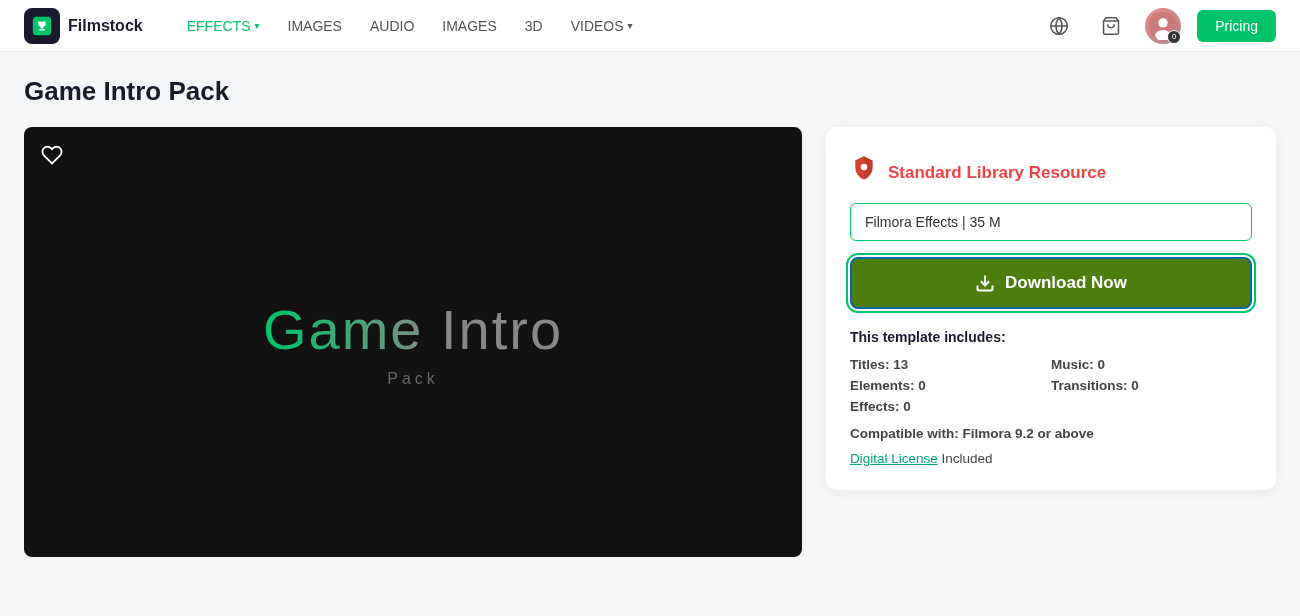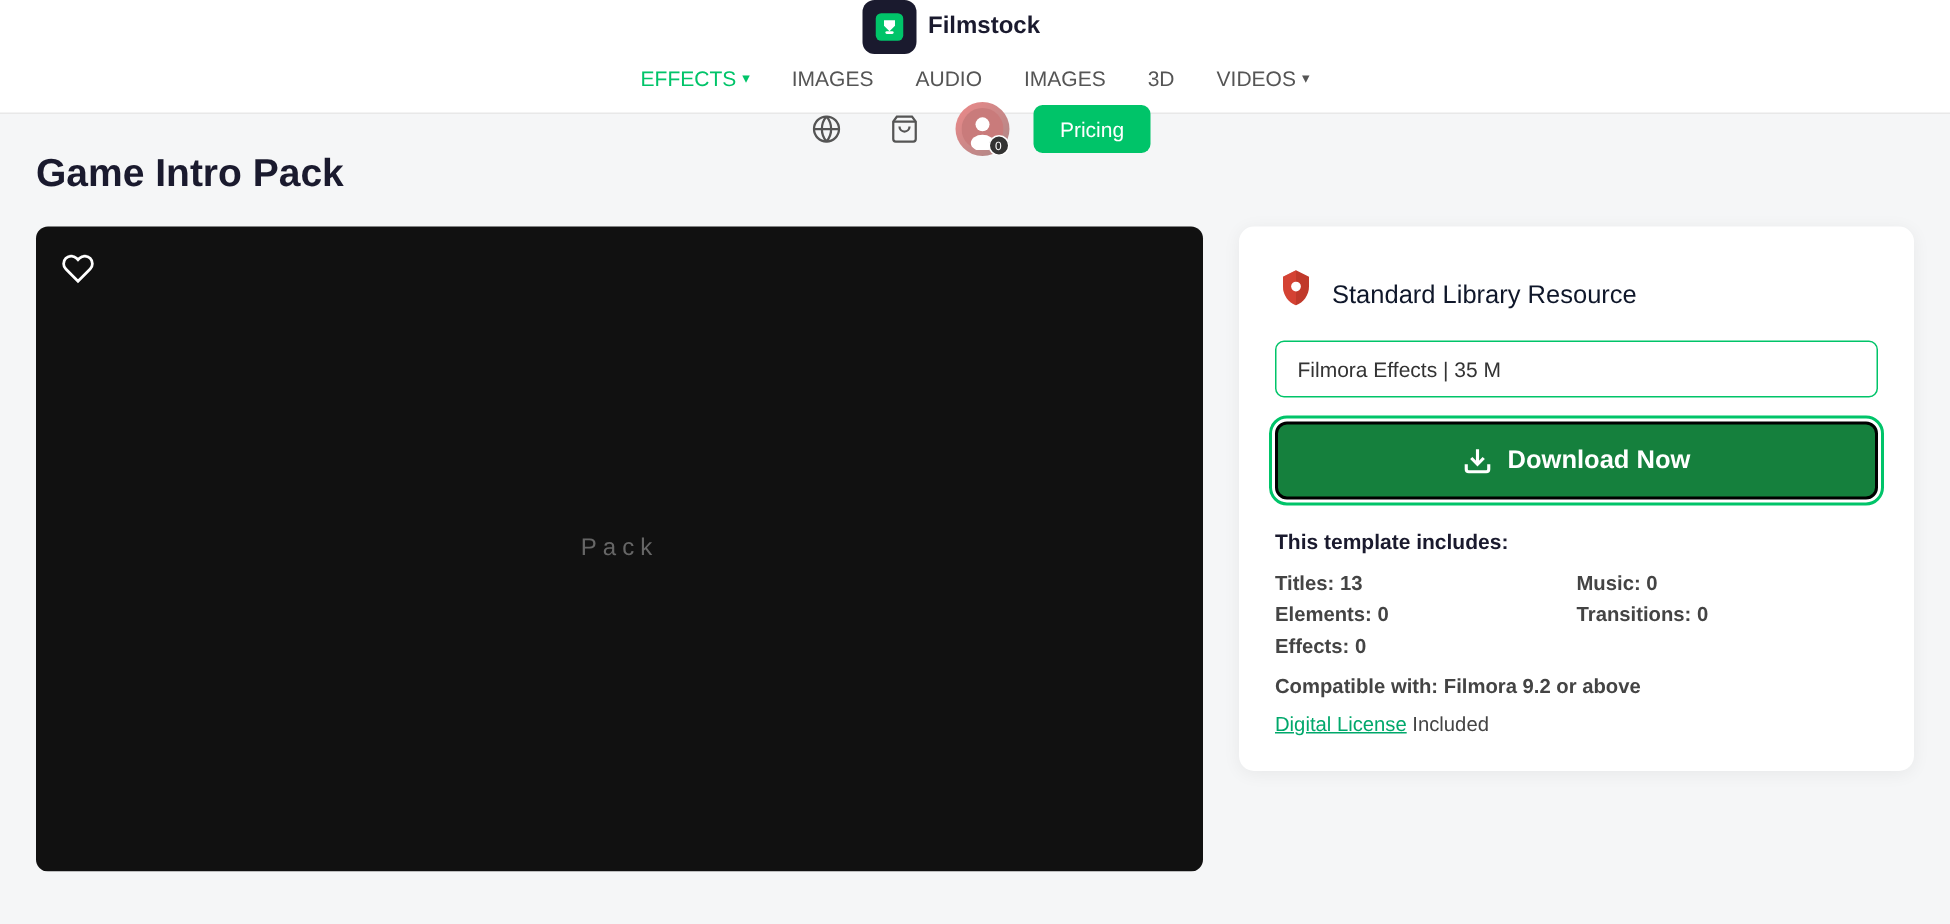--- a/index.html
+++ b/index.html
@@ -1,22 +1,22 @@
 <!DOCTYPE html>
 <html><head>
   <meta charset="utf-8">
   <style>
     * { box-sizing: border-box; margin: 0; padding: 0; }
     body { font-family: -apple-system, BlinkMacSystemFont, 'Segoe UI', sans-serif; background: #f5f6f7; color: #333; }
 
     
     .header {
       display: flex; align-items: center; background: #fff;
-      padding: 0 24px; height: 76px; border-bottom: 1px solid #e8e8e8;
-      position: relative; z-index: 10; flex-direction: column;
+      padding: 0 24px; height: 52px; border-bottom: 1px solid #e8e8e8;
+      position: relative; z-index: 10;
     }
     .logo-area { display: flex; align-items: center; gap: 8px; margin-right: 32px; }
     .logo-icon {
       width: 36px; height: 36px; background: #1a1a2e; border-radius: 8px;
       display: flex; align-items: center; justify-content: center;
     }
     .logo-icon svg { width: 22px; height: 22px; }
     .logo-text { font-size: 16px; font-weight: 600; color: #1a1a2e; }
     .nav { display: flex; align-items: flex-start; gap: 4px; flex: 1; }
     .nav-item {
@@ -85,29 +85,29 @@
     .sidebar-panel {
       flex: 1; background: #fff; border-radius: 10px; padding: 24px;
       box-shadow: 0 2px 12px rgba(0,0,0,0.06);
     }
     .standard-lib {
       display: flex; align-items: center; gap: 10px; margin-bottom: 20px;
     }
     .shield-icon {
       width: 28px; height: 28px; display: flex; align-items: center; justify-content: center;
     }
-    .standard-lib-title { font-size: 17px; font-weight: 400; color: #0f172a; margin-top: 12px; }
+    .standard-lib-title { font-size: 17px; font-weight: 700; color: #ef4444; margin-top: 12px; }
 
     .file-info-box {
       border: 1.5px solid #00c469; border-radius: 6px; padding: 10px 14px;
       font-size: 14px; color: #333; margin-bottom: 16px; background: #fff;
     }
 
     .download-btn {
-      width: 100%; background: #15803d; color: #fff; border: 2px solid #000000;
+      width: 100%; background: #4d7c0f; color: #fff; border: 2px solid #0369a1;
       border-radius: 8px; padding: 14px 0; font-size: 17px; font-weight: 700;
       cursor: pointer; display: flex; align-items: center; justify-content: center; gap: 10px;
       margin-bottom: 20px; outline: 2px solid #00c469; outline-offset: 2px;
     }
 
     .template-includes-title {
       font-size: 14px; font-weight: 700; color: #1a1a2e; margin-bottom: 12px;
     }
     .template-grid {
       display: grid; grid-template-columns: 1fr 1fr; gap: 6px 0; margin-bottom: 12px;
@@ -199,20 +199,21 @@
 
   <div class="main-layout">
 
     <div class="video-panel">
       <div class="video-heart">
         <svg viewBox="0 0 24 24" fill="none" stroke="white" stroke-width="2">
           <path d="M20.84 4.61a5.5 5.5 0 00-7.78 0L12 5.67l-1.06-1.06a5.5 5.5 0 00-7.78 7.78l1.06 1.06L12 21.23l7.78-7.78 1.06-1.06a5.5 5.5 0 000-7.78z"></path>
         </svg>
       </div>
       <div class="video-content">
+        <div class="video-title-main">Game Intro</div>
         <div class="video-title-sub">Pack</div>
       </div>
     </div>
 
     <div class="sidebar-panel">
 
       <div class="standard-lib">
         <div class="shield-icon">
           <svg width="26" height="26" viewBox="0 0 24 24" fill="none">
             <path d="M12 2L4 6v6c0 5.25 3.5 10.15 8 11.5C16.5 22.15 20 17.25 20 12V6L12 2z" fill="#c0392b"></path>

